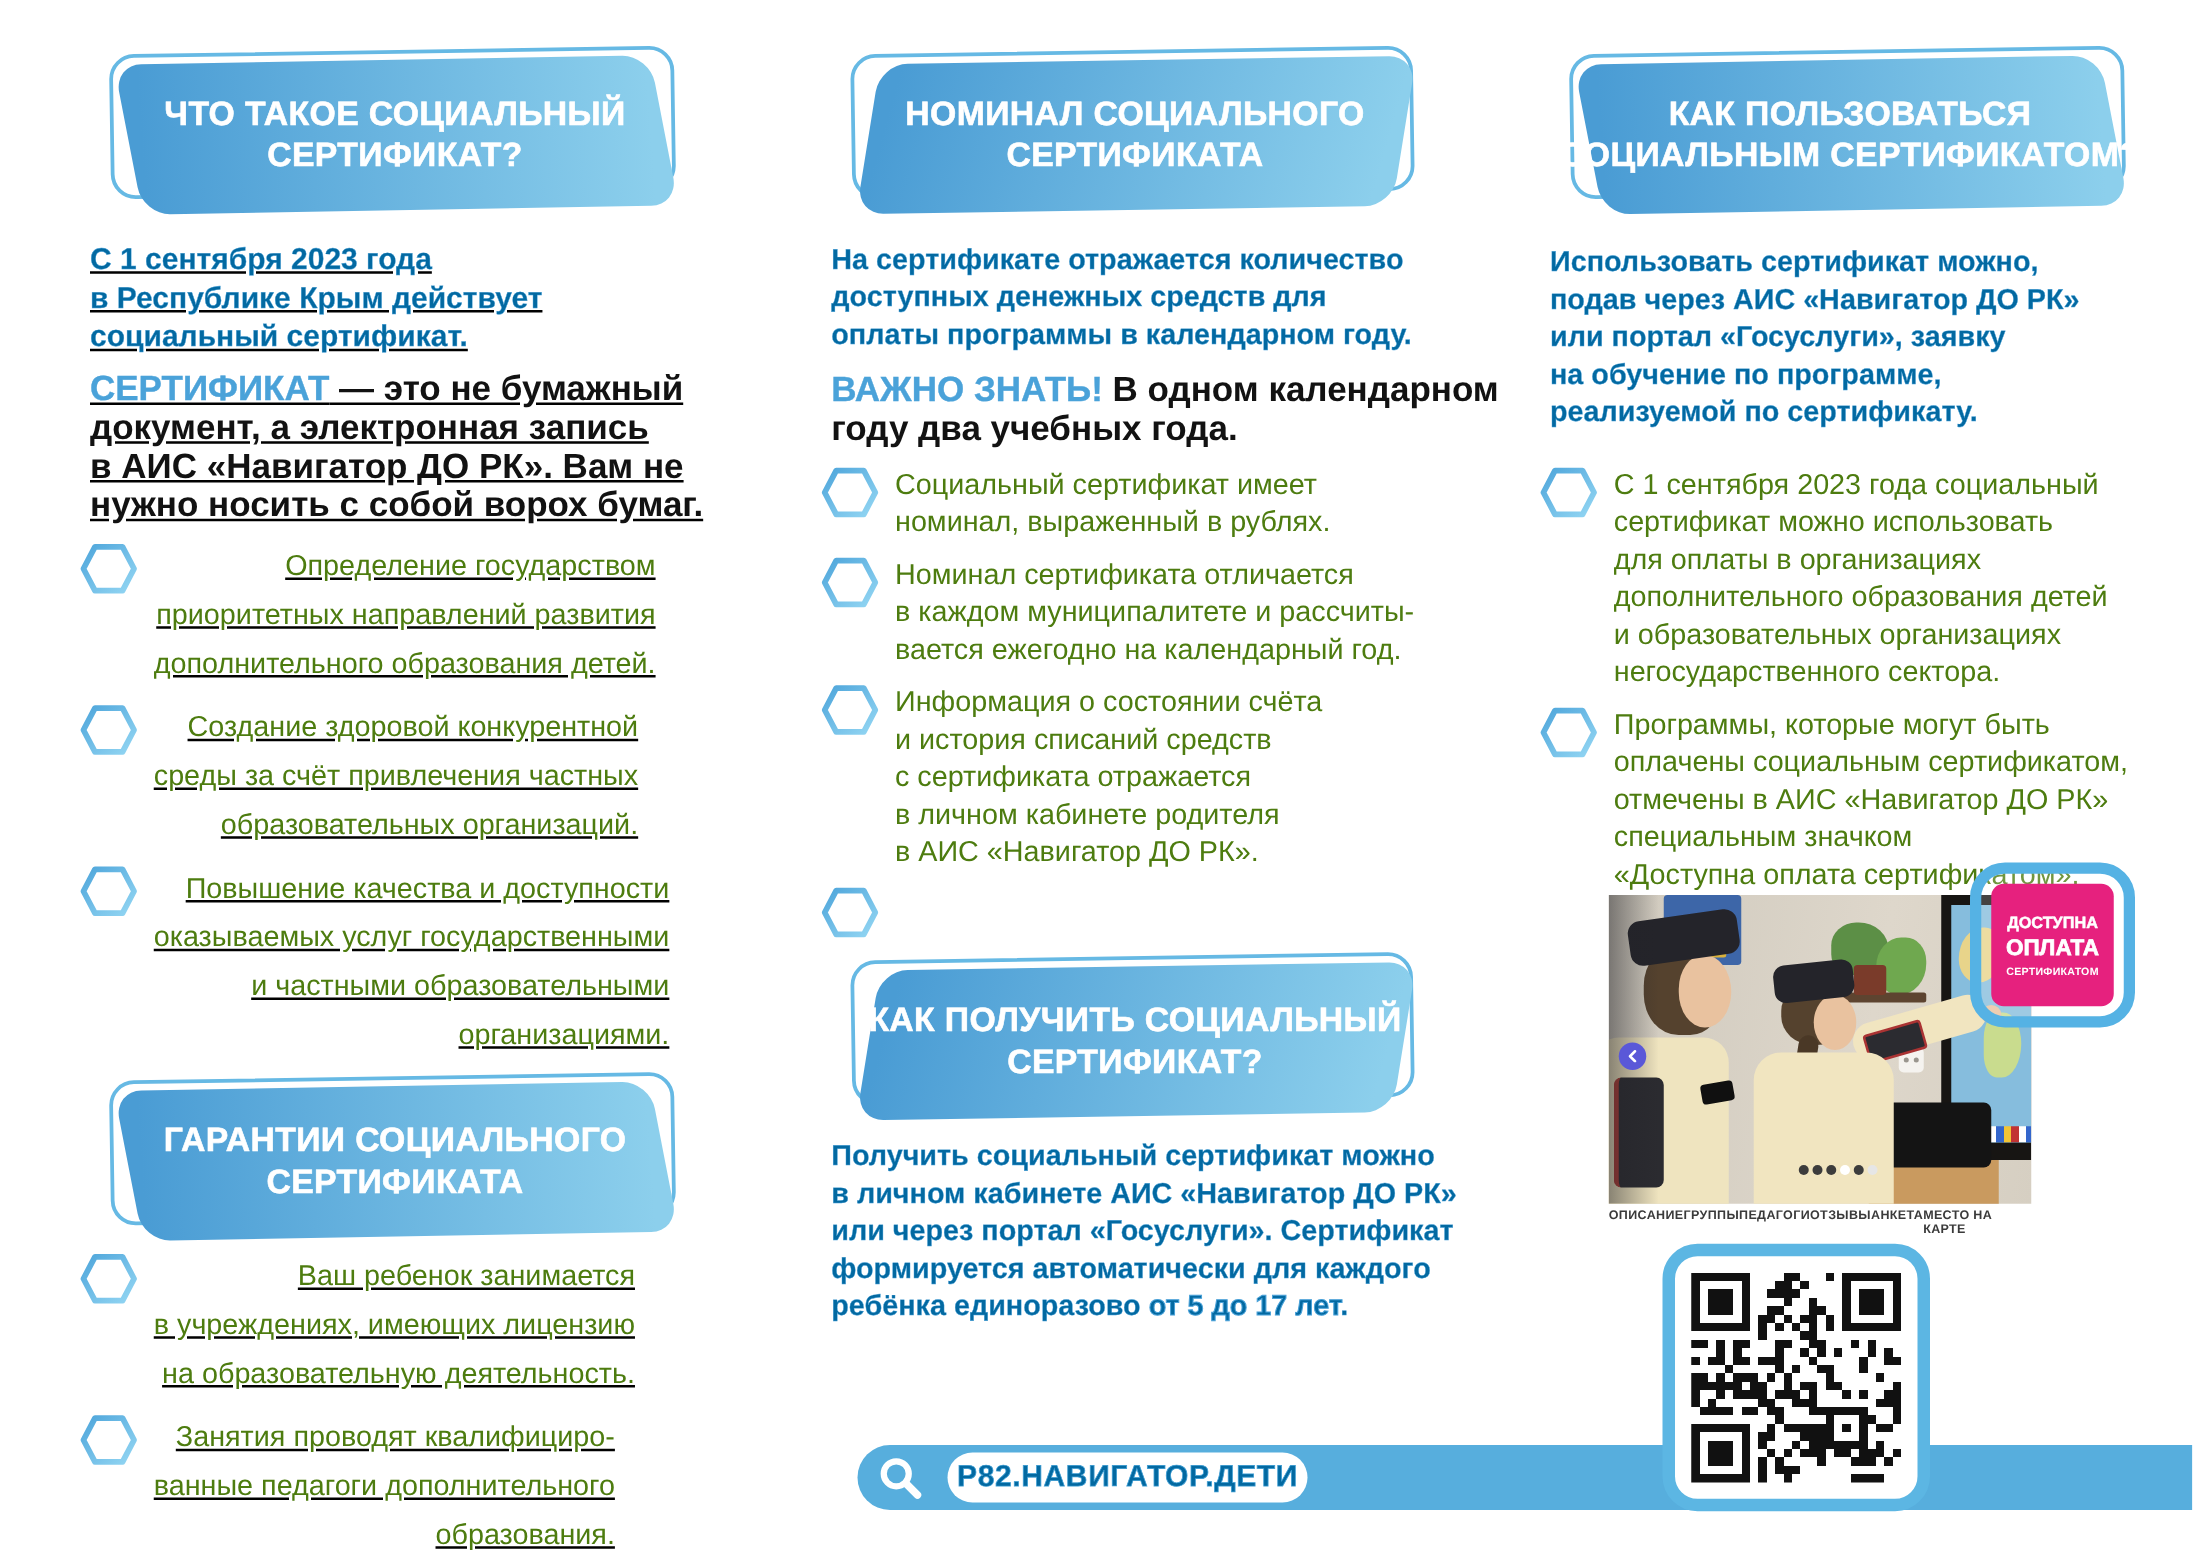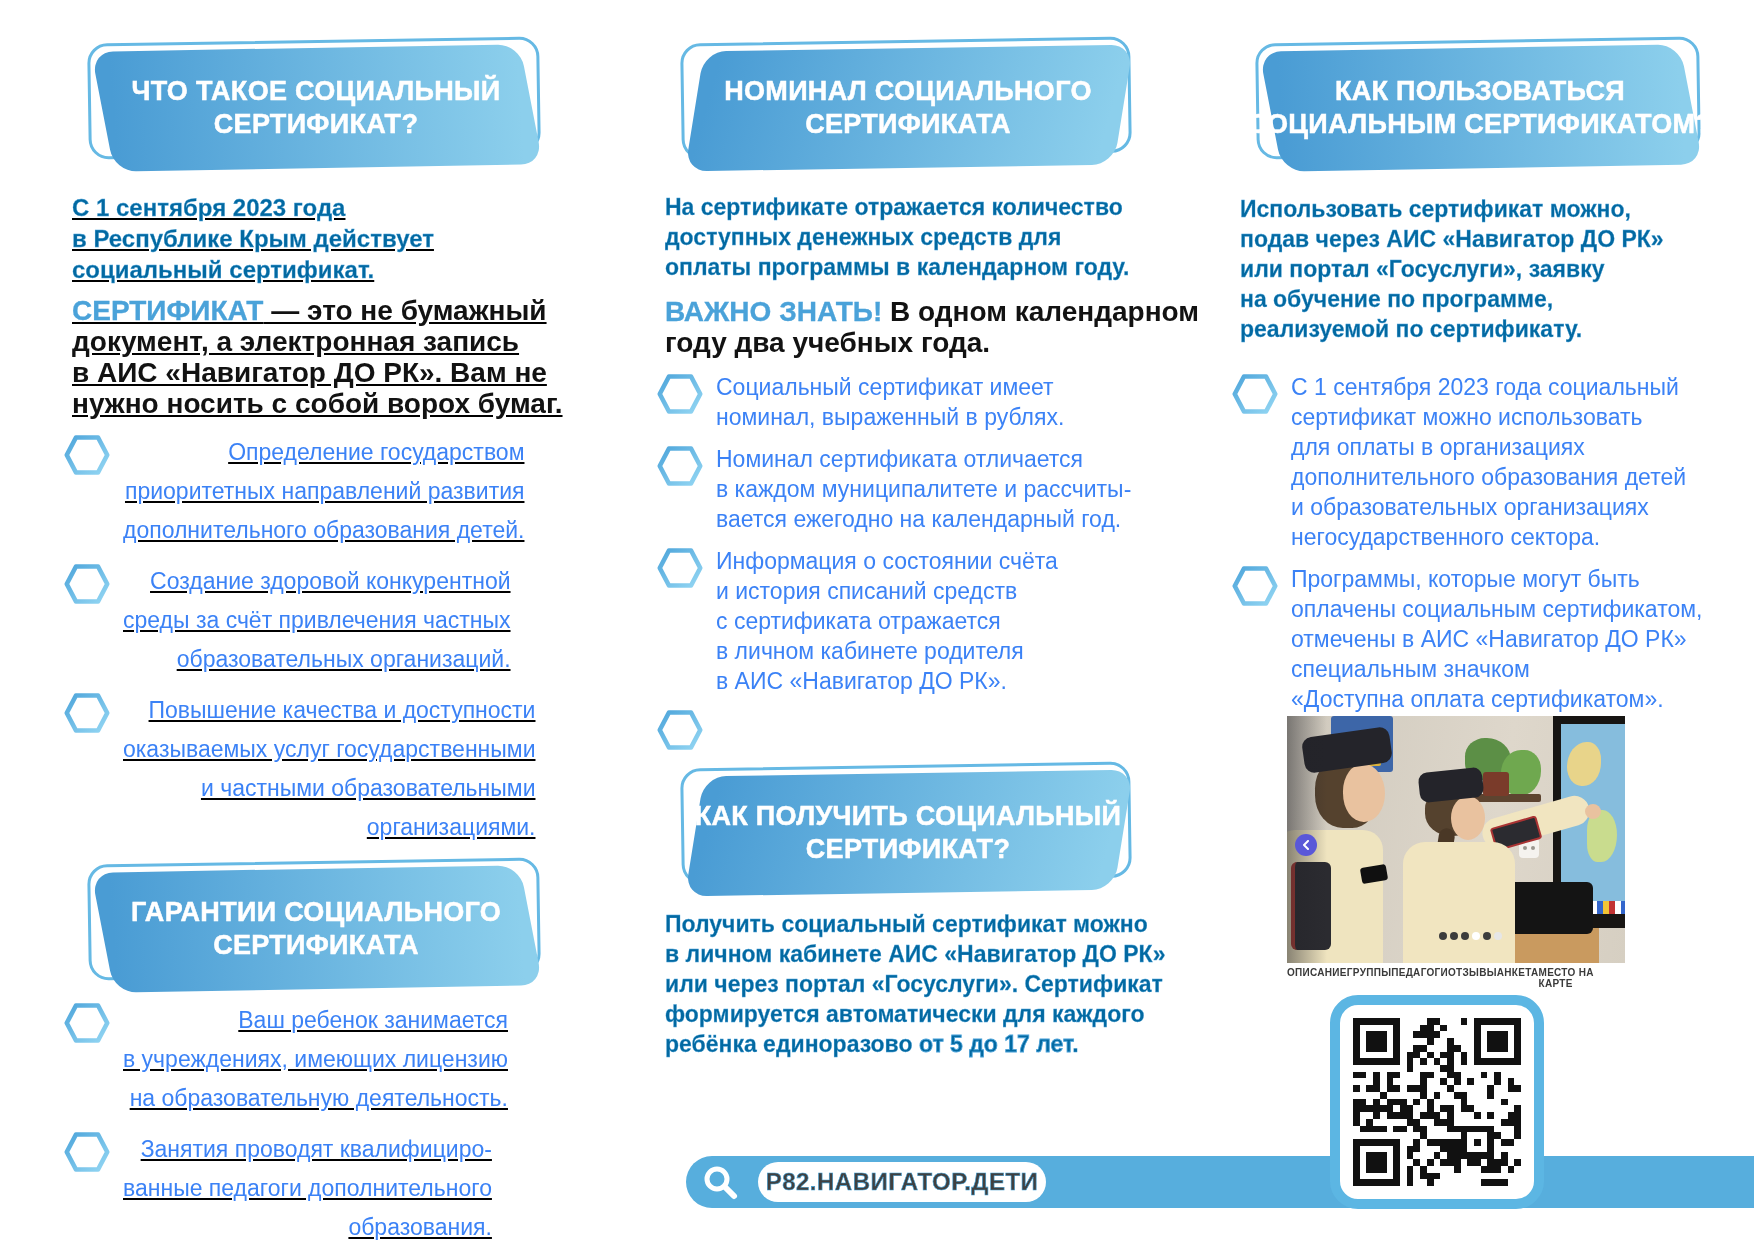--- a/index.html
+++ b/index.html
@@ -28,34 +28,34 @@
   
   .blue-para{color:#0369a1;font-weight:700;font-size:24px;line-height:31px;
       white-space:pre;margin:0;-webkit-text-stroke:0.3px #4aa2d9;}
   .c23{font-size:23px;line-height:30px;}
   .dark-para{color:#121212;font-weight:700;font-size:28px;line-height:31px;white-space:pre;margin:0;}
   .lead{color:#4aa2d9;-webkit-text-stroke:0.3px #4aa2d9;}
   .chunk{-webkit-text-stroke:0.8px #4aa2d9;}
 
   .bullet{display:flex;gap:13px;margin-left:-8px;margin-bottom:12px;}
   .hex{width:46px;height:42px;flex:none;margin-top:1px;}
-  .bullet-text{font-size:23px;line-height:30px;color:#3b82f6;white-space:pre;}
+  .bullet-text{font-size:23px;line-height:30px;color:#4d7c0f;white-space:pre;}
   .lh31 .bullet-text{line-height:39px;text-align:right;}
 
   .mt24{margin-top:24px;} .mt26{margin-top:26px;} .mt28{margin-top:28px;}
   .mt14{margin-top:14px;} .mt10{margin-top:10px;} .mt12{margin-top:12px;}
   .mt16{margin-top:16px;} .mt6{margin-top:6px;} .mt0{margin-top:0;}
 
   
   .search-band{position:absolute;left:686px;top:1156px;right:0;height:52px;
       background:#57aedd;border-radius:26px 0 0 26px;z-index:2;}
   .search-band .mag{position:absolute;left:15px;top:7px;}
   .search-pill{position:absolute;left:72px;top:6px;width:288px;height:40px;background:#fff;
       border-radius:20px;display:flex;align-items:center;justify-content:center;
-      color:#404040;font-weight:700;font-size:24px;letter-spacing:0.5px;
+      color:#0369a1;font-weight:700;font-size:24px;letter-spacing:0.5px;
       -webkit-text-stroke:0.6px #3f9ed4;}
 
   
   .qr-box{position:absolute;left:1330px;top:995px;width:194px;height:194px;background:#fff;
       border:10px solid #5cb6e3;border-radius:28px;display:flex;align-items:center;
       justify-content:center;z-index:3;}
 
   
   .photo{position:absolute;left:1287px;top:716px;width:338px;height:247px;overflow:hidden;
       background:linear-gradient(100deg,#cfc9bd,#ded7cb 60%,#d6cfc2);}
@@ -346,20 +346,27 @@
     <div class="dots">
       <span></span>
       <span></span>
       <span></span>
       <span class="active"></span>
       <span></span>
       <span class="faint"></span>
     </div>
   </div>
 
+  <div class="callout">
+    <div class="badge">
+      <div class="l1">ДОСТУПНА</div>
+      <div class="l2">ОПЛАТА</div>
+      <div class="l3">СЕРТИФИКАТОМ</div>
+    </div>
+  </div>
 
   <div class="photo-tabs">
     <span>ОПИСАНИЕ</span>
     <span>ГРУППЫ</span>
     <span>ПЕДАГОГИ</span>
     <span>ОТЗЫВЫ</span>
     <span>АНКЕТА</span>
     <span>МЕСТО НА КАРТЕ</span>
   </div>
 

